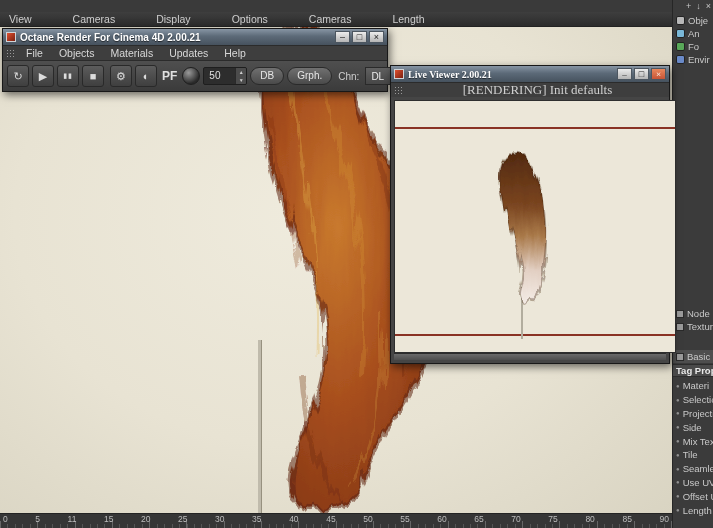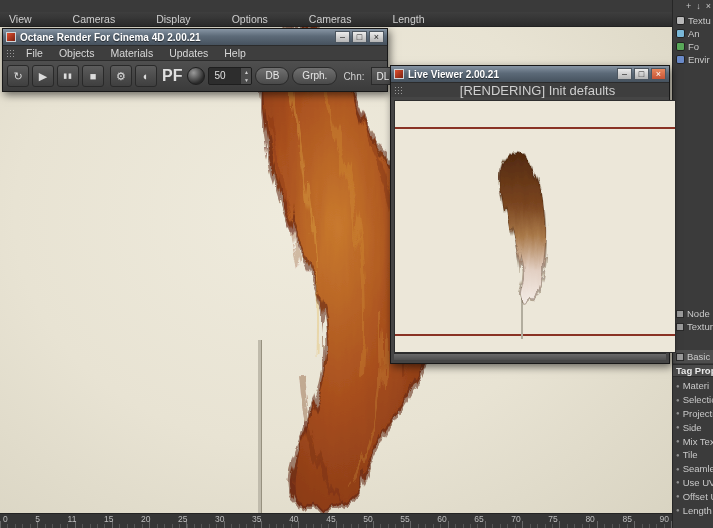--- a/index.html
+++ b/index.html
@@ -58,21 +58,21 @@
   
   .toolbar { height:31px; background:linear-gradient(#4f4f4f,#3b3b3b);
     border-top:1px solid #2b2b2b;
     display:flex; align-items:center; padding:0 4px; gap:3px; }
   .tbtn { width:22px; height:22px; flex:none; border-radius:3px;
     display:flex; align-items:center; justify-content:center;
     background:linear-gradient(#5c5c5c,#3f3f3f); border:1px solid #292929;
     color:#dcdcdc; font-size:11px; }
   .tbtn.small-glyph { font-size:7px; letter-spacing:1px; }
   .tool-sep { width:4px; }
-  .pf { color:#e0e0e0; font-size:16px; font-weight:bold; padding:0 2px; }
+  .pf { color:#e0e0e0; font-size:12px; font-weight:bold; padding:0 2px; }
   .ball { width:18px; height:18px; border-radius:50%; flex:none;
     background:radial-gradient(circle at 35% 30%, #9a9a9a, #2a2a2a 70%);
     border:1px solid #1f1f1f; }
   .spinner { display:flex; width:44px; height:18px; flex:none;
     background:#2d2d2d; border:1px solid #1e1e1e; border-radius:2px; overflow:hidden; }
   .spinval { flex:1; color:#e0e0e0; font-size:10px; line-height:16px; padding-left:5px; }
   .spinarrows { width:11px; display:flex; flex-direction:column; background:#4c4c4c; border-left:1px solid #2a2a2a; }
   .spinarrows div { flex:1; font-size:5px; color:#cfcfcf; text-align:center; line-height:8px; }
   .pillbtn { height:18px; padding:0 9px; border-radius:9px; flex:none;
     background:linear-gradient(#707070,#4a4a4a); border:1px solid #2a2a2a;
@@ -215,21 +215,21 @@
     <span class="pillbtn">DB</span>
     <span class="pillbtn">Grph.</span>
     <span class="chn-label">Chn:</span>
     <span class="select">
       <span class="val">DL</span>
       <span class="arr">▼</span>
     </span>
   </div>
 </div>
 
-<div class="win" style="left:390px; top:65px; width:280px; z-index:30;">
+<div class="win" style="left:390px; top:65px; width:280px; z-index:30;font-family:Liberation Serif, serif;">
   <div class="titlebar">
     <span class="app-icon"></span>
     <span class="title">Live Viewer 2.00.21</span>
     <span class="winbtns">
       <span class="winbtn">–</span>
       <span class="winbtn">□</span>
       <span class="winbtn close-red">×</span>
     </span>
   </div>
   <div class="lv-header">
@@ -268,21 +268,21 @@
 <div class="right-panel">
   <div class="rp-viewicons">
     <span>+</span>
     <span>↓</span>
     <span>×</span>
   </div>
 
   <div class="rp-group" style="top:14px;">
     <div class="rp-row">
       <span class="rp-ico ico-obj"></span>
-      <span>Textu</span>
+      <span>Obje</span>
     </div>
     <div class="rp-row">
       <span class="rp-ico ico-an"></span>
       <span>An</span>
     </div>
     <div class="rp-row">
       <span class="rp-ico ico-fo"></span>
       <span>Fo</span>
     </div>
     <div class="rp-row">

